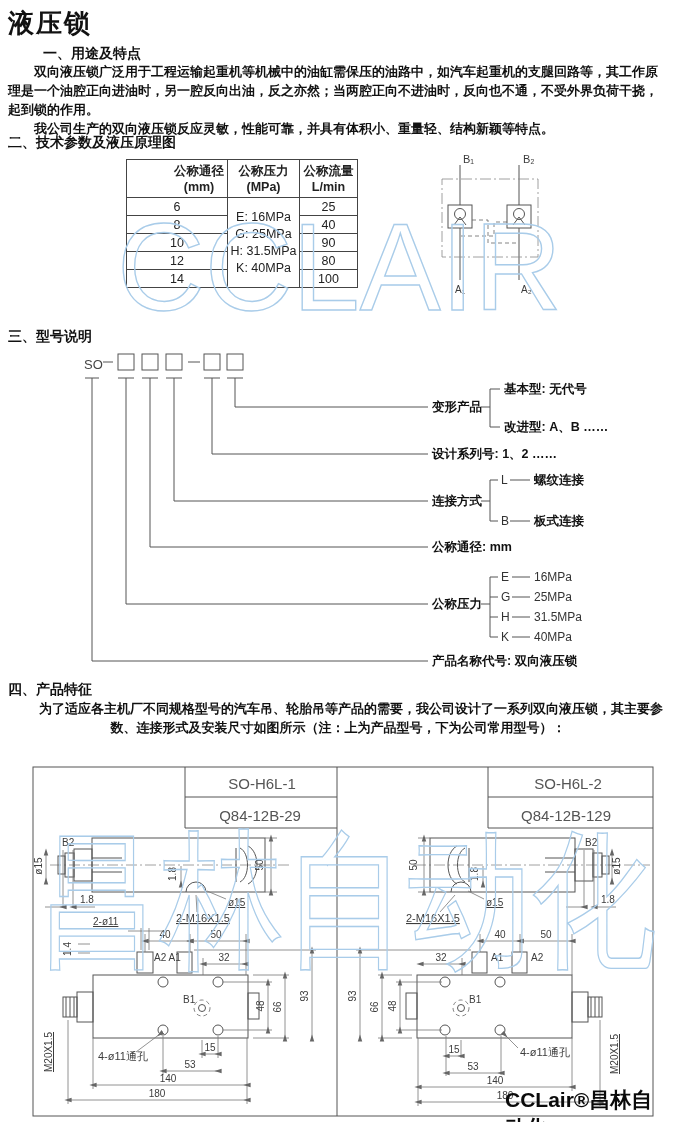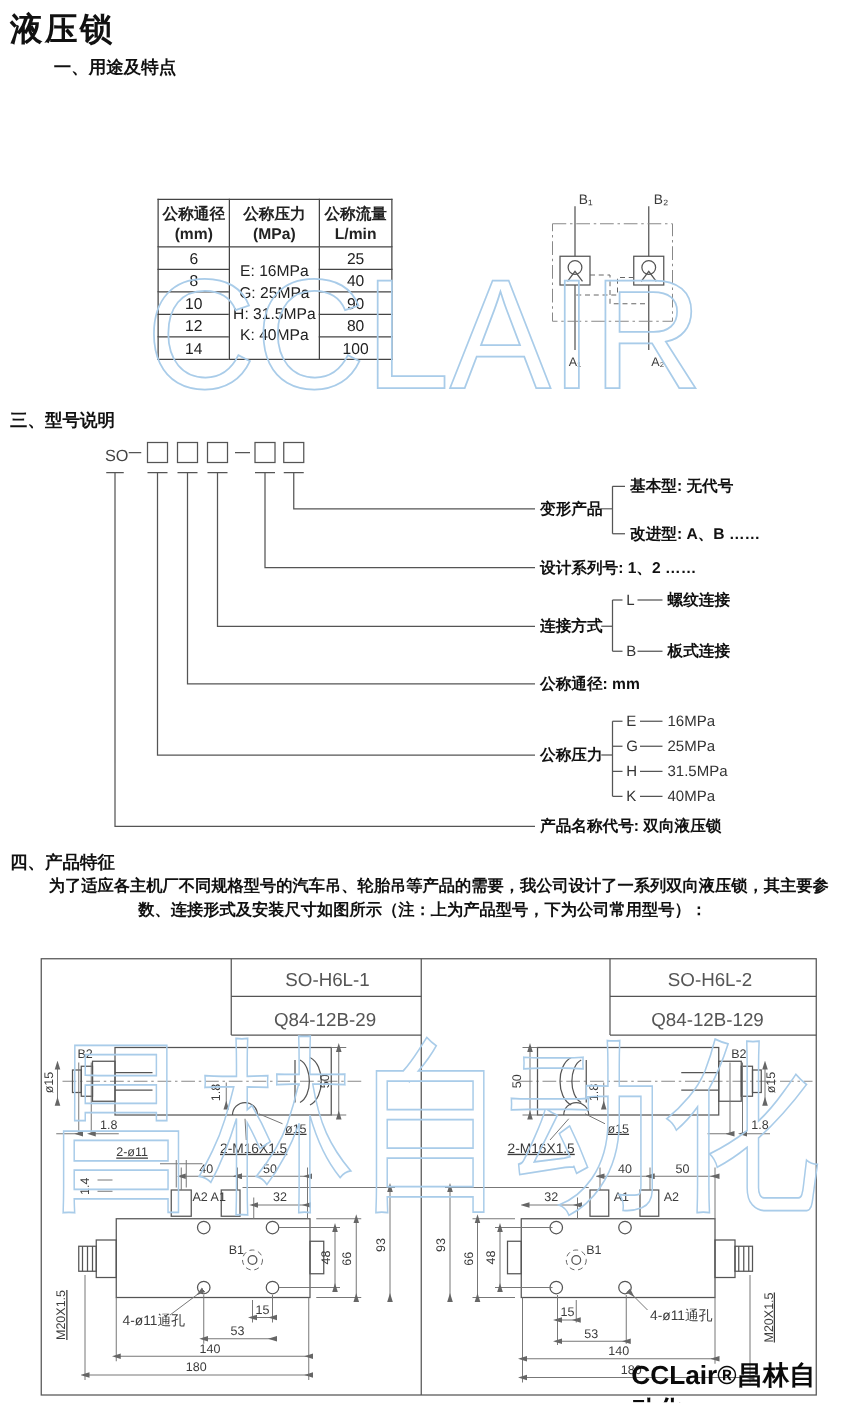--- a/index.html
+++ b/index.html
@@ -29,26 +29,31 @@
   .wm{pointer-events:none;}
   .logo{font-size:21px;font-weight:700;color:#0a0a0a;letter-spacing:0;}
 </style>
 </head>
 <body>
 
 <div class="page">
 
   <div class="abs doc-title" style="left:8px;top:6px;">液压锁</div>
   <div class="abs sec-head" style="left:8px;top:45px;margin-left:35px;">一、用途及特点</div>
-
+  <div class="abs body-text" style="left:8px;top:62px;width:657px;">
+    <p>双向液压锁广泛用于工程运输起重机等机械中的油缸需保压的油路中，如汽车起重机的支腿回路等，其工作原理是一个油腔正向进油时，另一腔反向出油，反之亦然；当两腔正向不进油时，反向也不通，不受外界负荷干挠，起到锁的作用。</p>
+    <p>我公司生产的双向液压锁反应灵敏，性能可靠，并具有体积小、重量轻、结构新颖等特点。</p>
+  </div>
+
+  <div class="abs sec-head" style="left:8px;top:134px;">二、技术参数及液压原理图</div>
 
   <table class="spec abs" style="left:126px;top:159px;">
     <tbody>
         <tr style="height:38px;">
-      <td class="hdr" style="width:56px;">
+      <td class="hdr" style="width:56px;padding-left:44px;">
         <div>公称通径</div>
         <div>(mm)</div>
       </td>
       <td class="hdr" style="width:71px;">
         <div>公称压力</div>
         <div>(MPa)</div>
       </td>
       <td class="hdr" style="width:57px;">
         <div>公称流量</div>
         <div>L/min</div>

